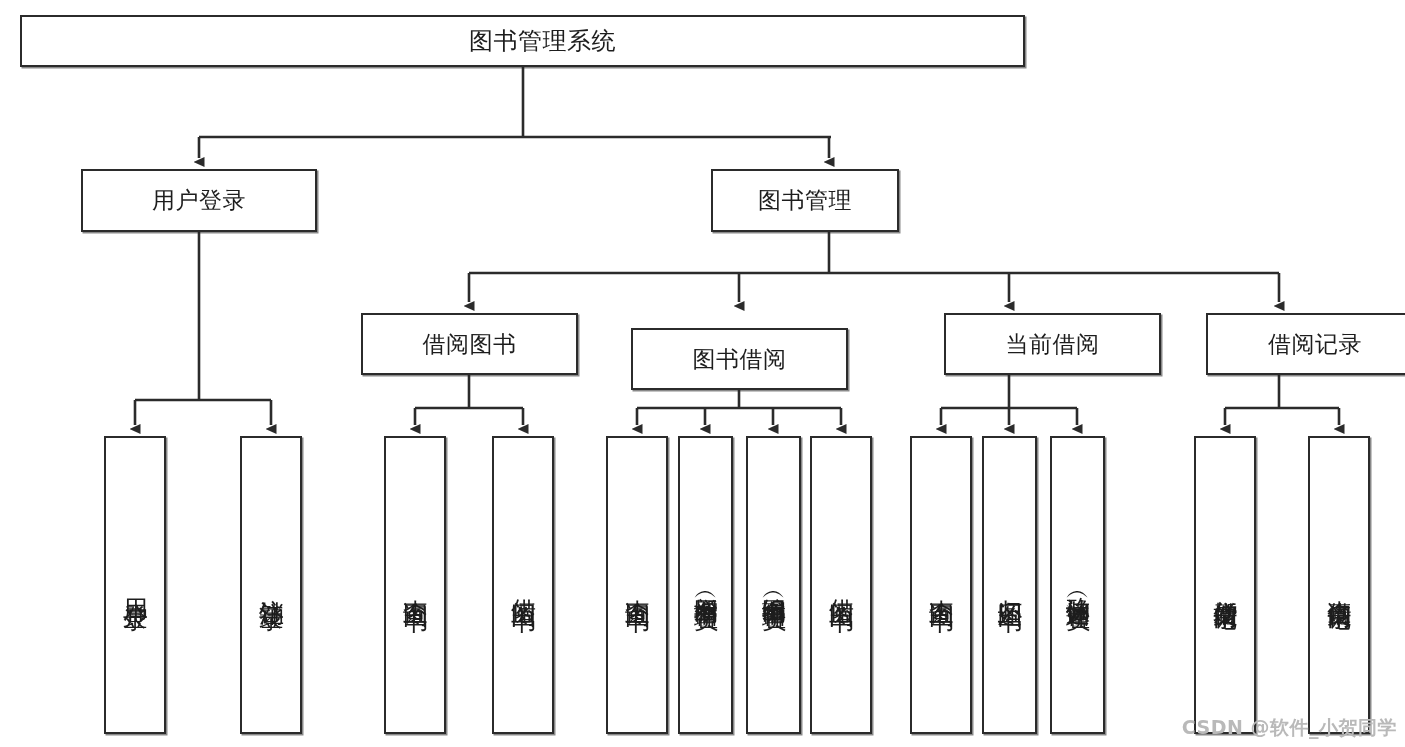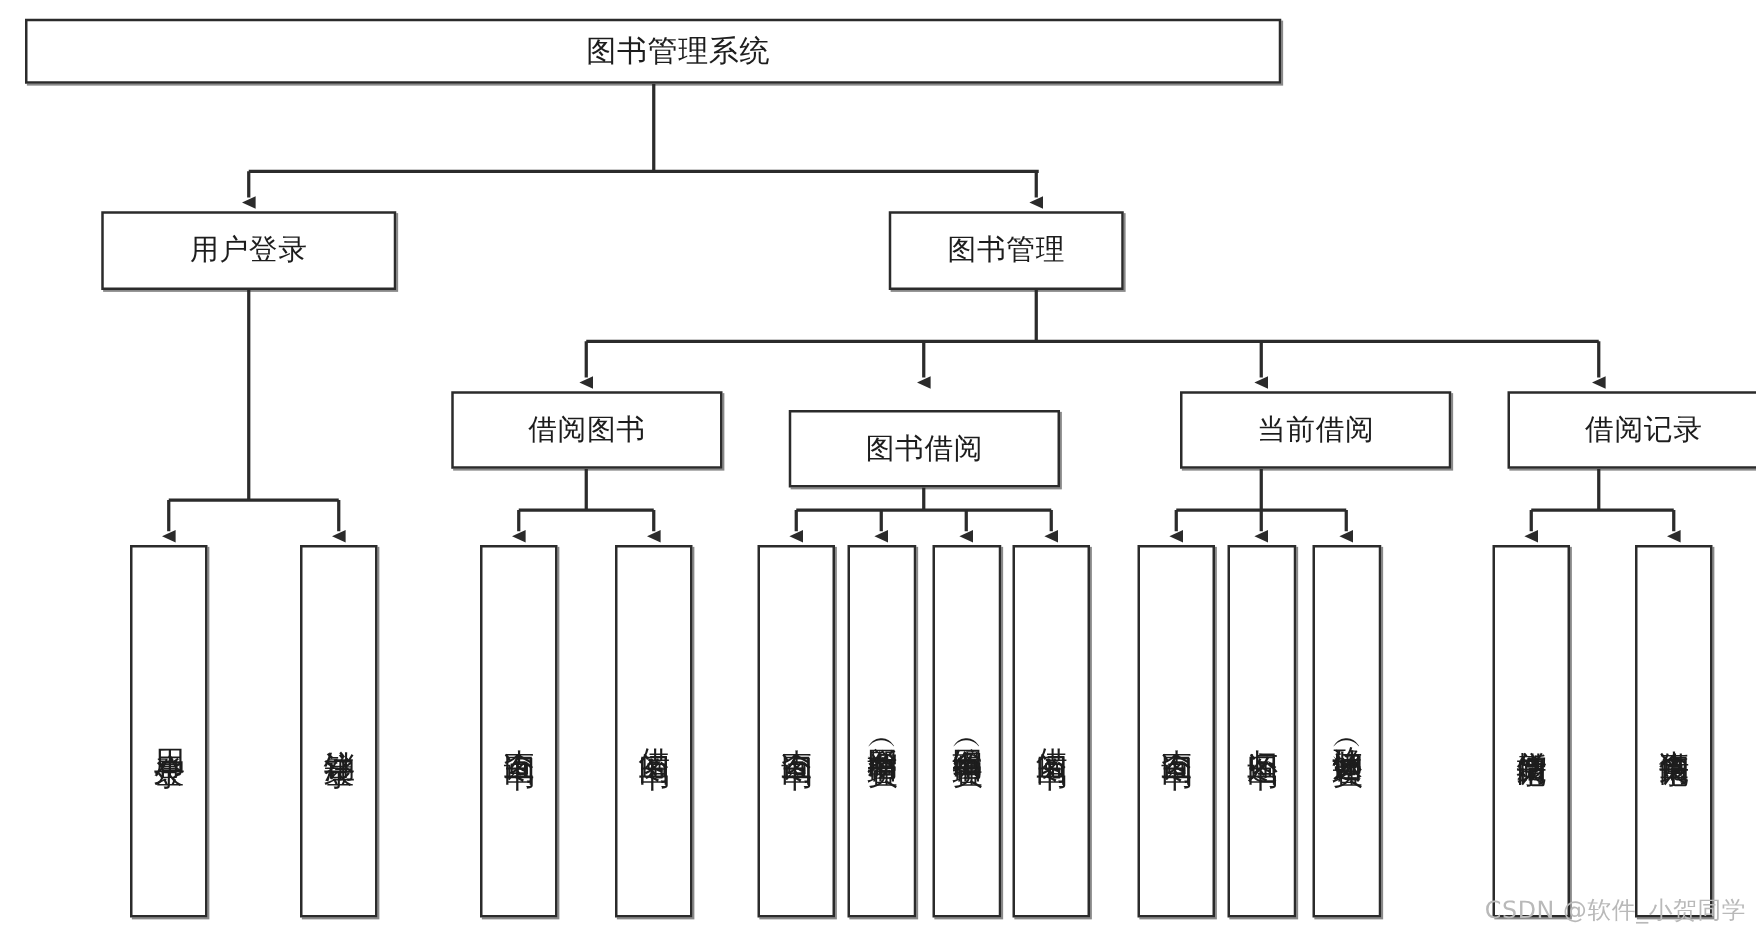--- a/index.html
+++ b/index.html
@@ -70,20 +70,21 @@
   }
   #watermark {
     position: absolute;
     right: 8px;
     bottom: 6px;
     font-size: 19px;
     color: #b9b9b9;
     letter-spacing: 0.5px;
     white-space: nowrap;
     font-family: "DejaVu Sans", "Liberation Sans", sans-serif;
+    font-weight: bold;
   }
 </style>
 </head>
 <body>
 
 <div id="canvas">
 
   <svg id="edges" viewBox="0 0 1405 747" width="1405" height="747" xmlns="http://www.w3.org/2000/svg">
     <defs>
       <marker id="arrow" markerWidth="10" markerHeight="11" refX="1" refY="5.5" orient="auto" markerUnits="userSpaceOnUse">

